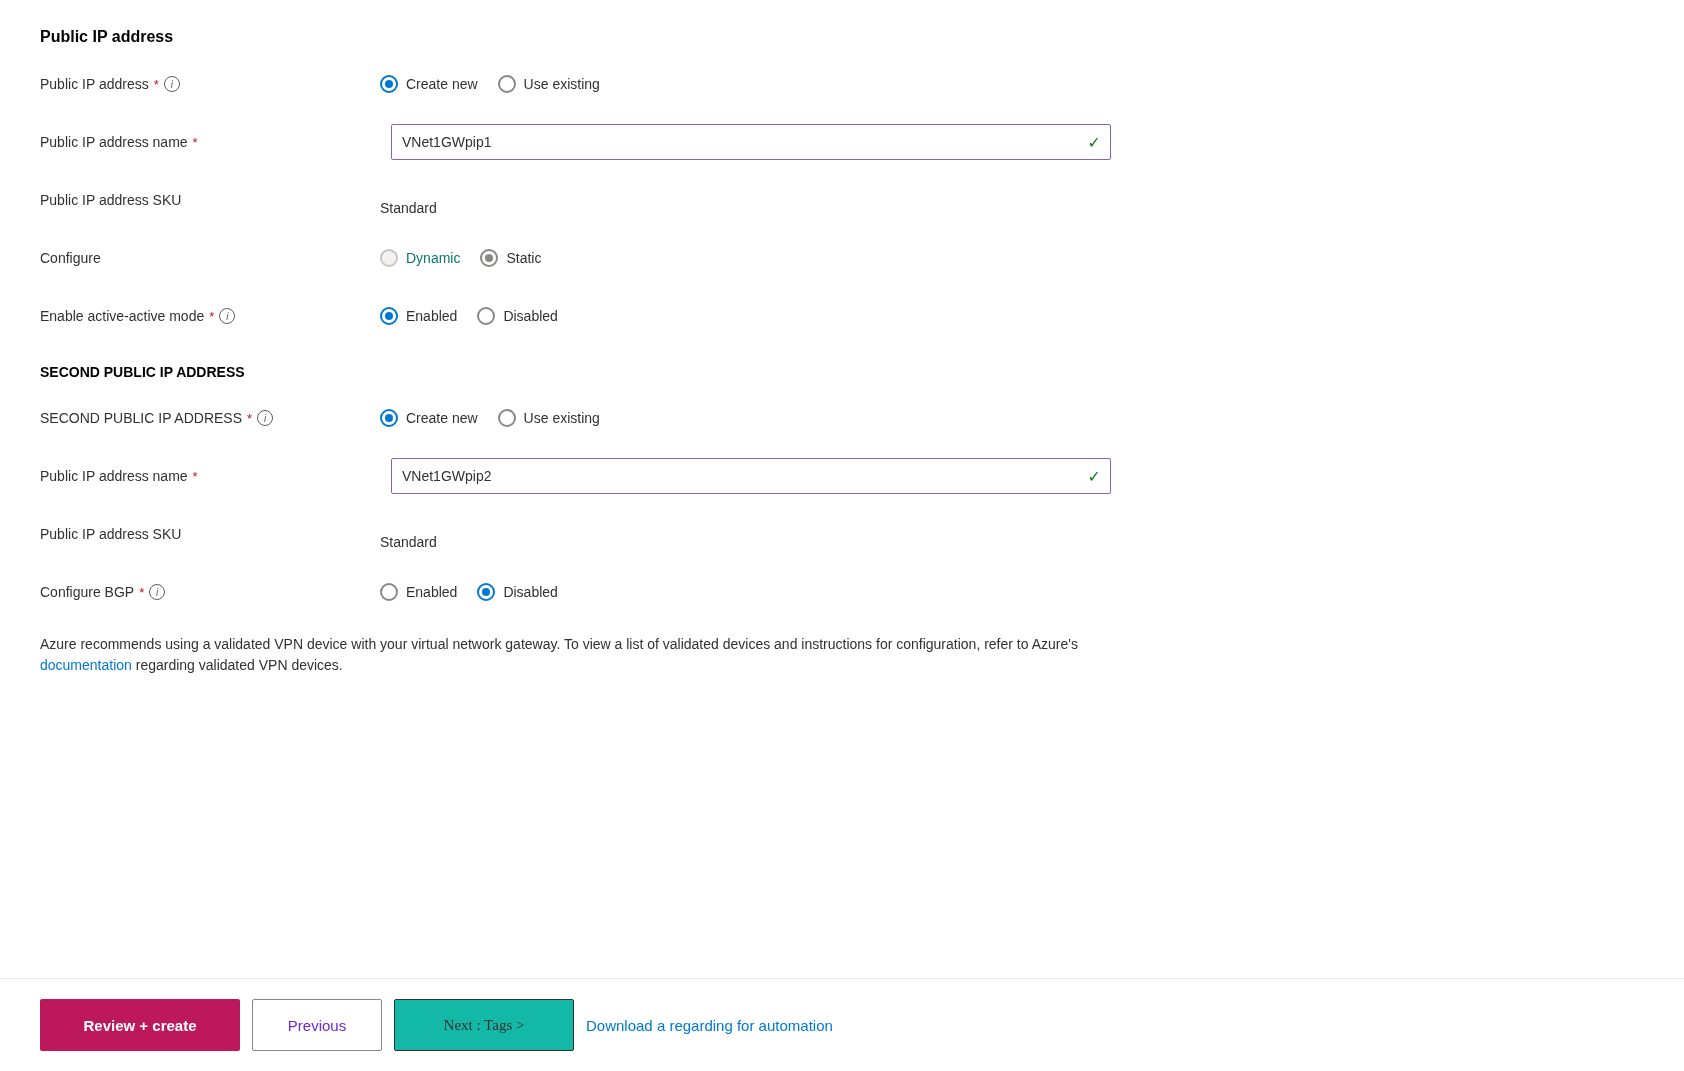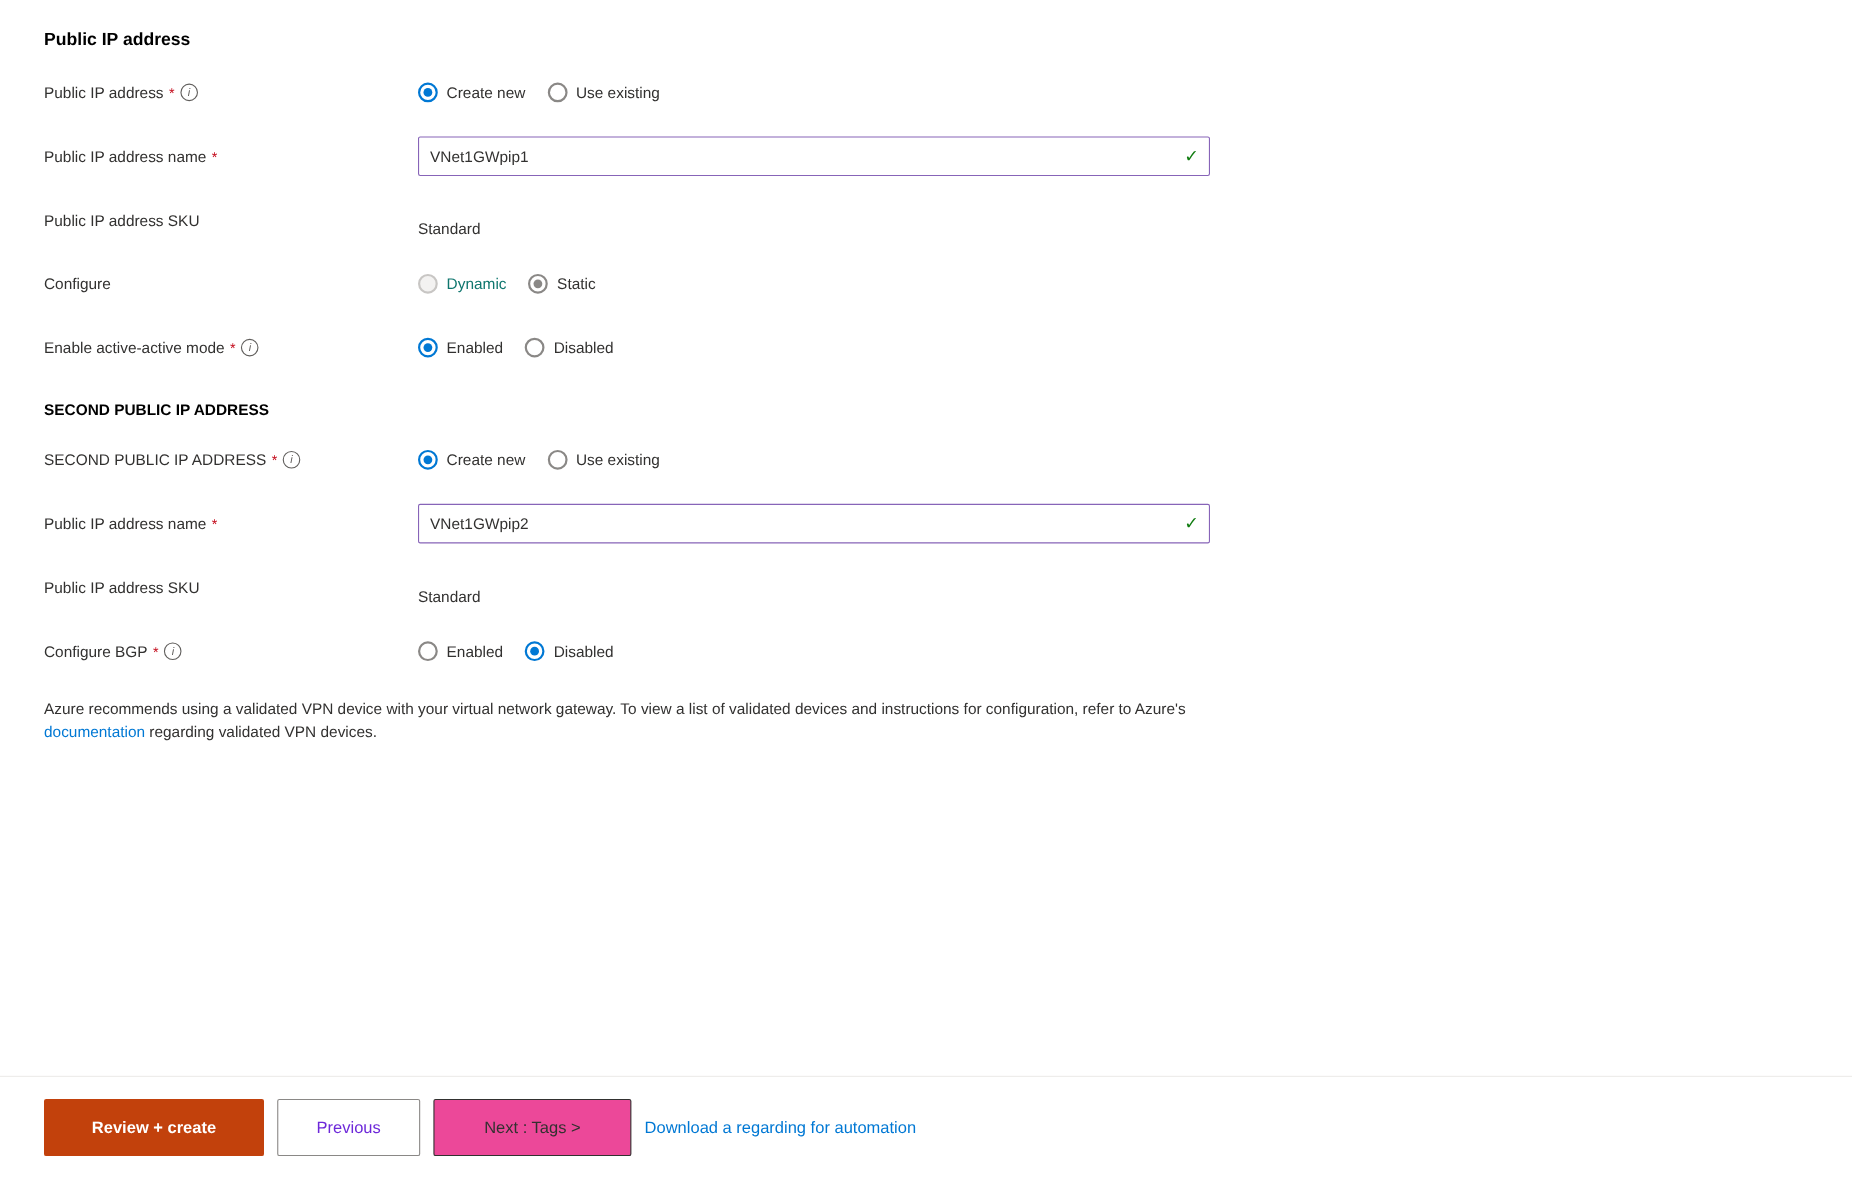--- a/index.html
+++ b/index.html
@@ -119,20 +119,21 @@
     .radio-label {
       font-size: 14px;
       color: #323130;
     }
     .radio-label.disabled {
       color: #0f766e;
     }
     .text-input-wrapper {
       position: relative;
       width: 720px;
+      margin-left: 11px;
     }
     .text-input {
       width: 100%;
       height: 36px;
       border: 1.5px solid #8764b8;
       border-radius: 2px;
       padding: 0 36px 0 10px;
       font-size: 14px;
       color: #323130;
       outline: none;
@@ -166,21 +167,21 @@
       padding: 20px 40px;
       display: flex;
       align-items: center;
       gap: 12px;
       border-top: 1px solid #edebe9;
       background: #fff;
     }
     .btn-review {
       height: 52px;
       min-width: 200px;
-      background: #c2410c;
+      background: #be185d;
       color: #fff;
       border: none;
       font-size: 15px;
       font-weight: 600;
       cursor: pointer;
       padding: 0 20px;
       border-radius: 2px;
     }
     .btn-prev {
       height: 52px;
@@ -189,27 +190,28 @@
       color: #6d28d9;
       border: 1px solid #8a8886;
       font-size: 15px;
       cursor: pointer;
       padding: 0 20px;
       border-radius: 2px;
     }
     .btn-next {
       height: 52px;
       min-width: 180px;
-      background: #ec4899;
+      background: #14b8a6;
       color: #323130;
       border: 1.5px solid #323130;
       font-size: 15px;
       cursor: pointer;
       padding: 0 20px;
       border-radius: 2px;
+      font-family: Liberation Serif, serif;
     }
     .btn-template-link {
       color: #0078d4;
       font-size: 15px;
       text-decoration: none;
       cursor: pointer;
     }
   </style>
 </head>
 <body>

